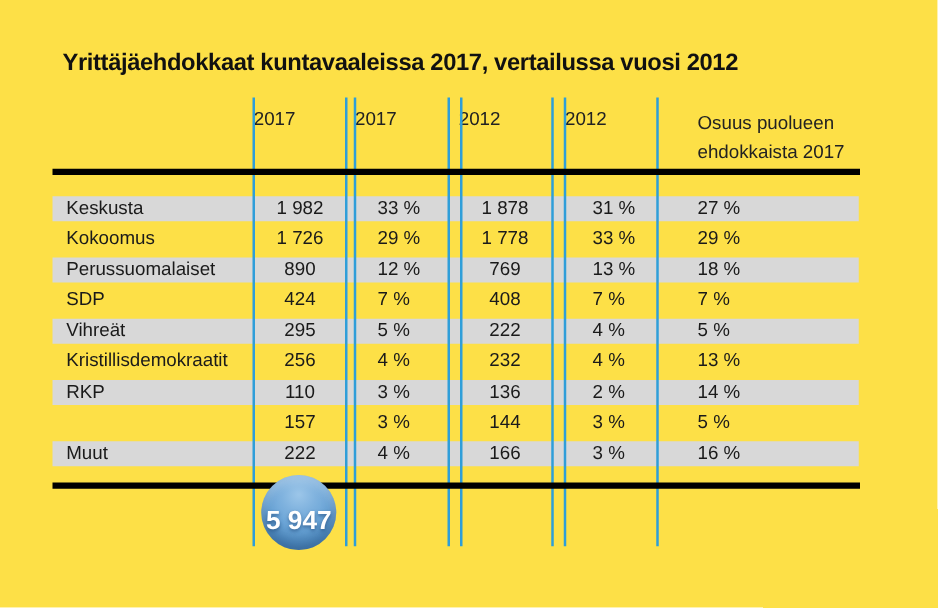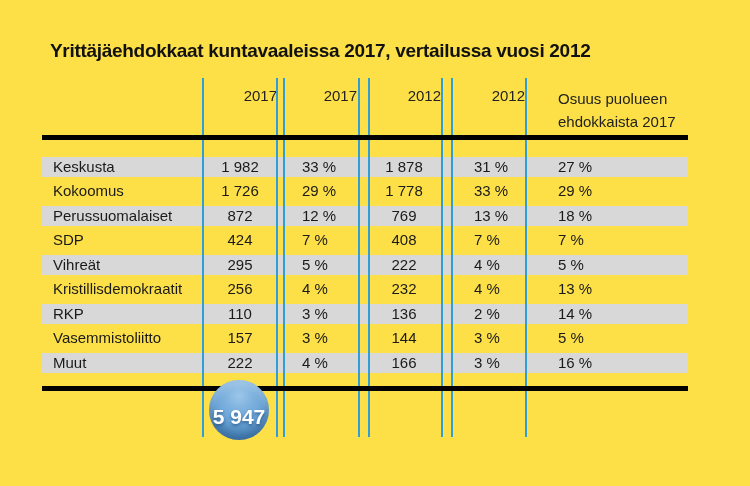--- a/index.html
+++ b/index.html
@@ -22,21 +22,21 @@
     color: #111;
     white-space: nowrap;
   }
   .hdr {
     position: absolute;
     top: 87px;
     font-size: 15px;
     color: #222;
     line-height: 18px;
   }
-  .hdr.center { text-align: right; }
+  .hdr.center { text-align: left; }
   .h-c2017 { left: 203px; width: 74px; }
   .h-p2017 { left: 284px; width: 73px; }
   .h-c2012 { left: 367px; width: 74px; }
   .h-p2012 { left: 452px; width: 73px; }
   .h-share { left: 558px; width: 140px; line-height: 23px; }
   .rule {
     position: absolute;
     left: 42px;
     width: 646px;
     height: 5px;
@@ -140,21 +140,21 @@
     <span class="cell party">Kokoomus</span>
     <span class="cell c2017">1 726</span>
     <span class="cell p2017">29 %</span>
     <span class="cell c2012">1 778</span>
     <span class="cell p2012">33 %</span>
     <span class="cell share">29 %</span>
   </div>
 
   <div class="row row-2 gray">
     <span class="cell party">Perussuomalaiset</span>
-    <span class="cell c2017">872</span>
+    <span class="cell c2017">890</span>
     <span class="cell p2017">12 %</span>
     <span class="cell c2012">769</span>
     <span class="cell p2012">13 %</span>
     <span class="cell share">18 %</span>
   </div>
 
   <div class="row row-3">
     <span class="cell party">SDP</span>
     <span class="cell c2017">424</span>
     <span class="cell p2017">7 %</span>
@@ -184,21 +184,20 @@
   <div class="row row-6 gray">
     <span class="cell party">RKP</span>
     <span class="cell c2017">110</span>
     <span class="cell p2017">3 %</span>
     <span class="cell c2012">136</span>
     <span class="cell p2012">2 %</span>
     <span class="cell share">14 %</span>
   </div>
 
   <div class="row row-7">
-    <span class="cell party">Vasemmistoliitto</span>
     <span class="cell c2017">157</span>
     <span class="cell p2017">3 %</span>
     <span class="cell c2012">144</span>
     <span class="cell p2012">3 %</span>
     <span class="cell share">5 %</span>
   </div>
 
   <div class="row row-8 gray">
     <span class="cell party">Muut</span>
     <span class="cell c2017">222</span>

